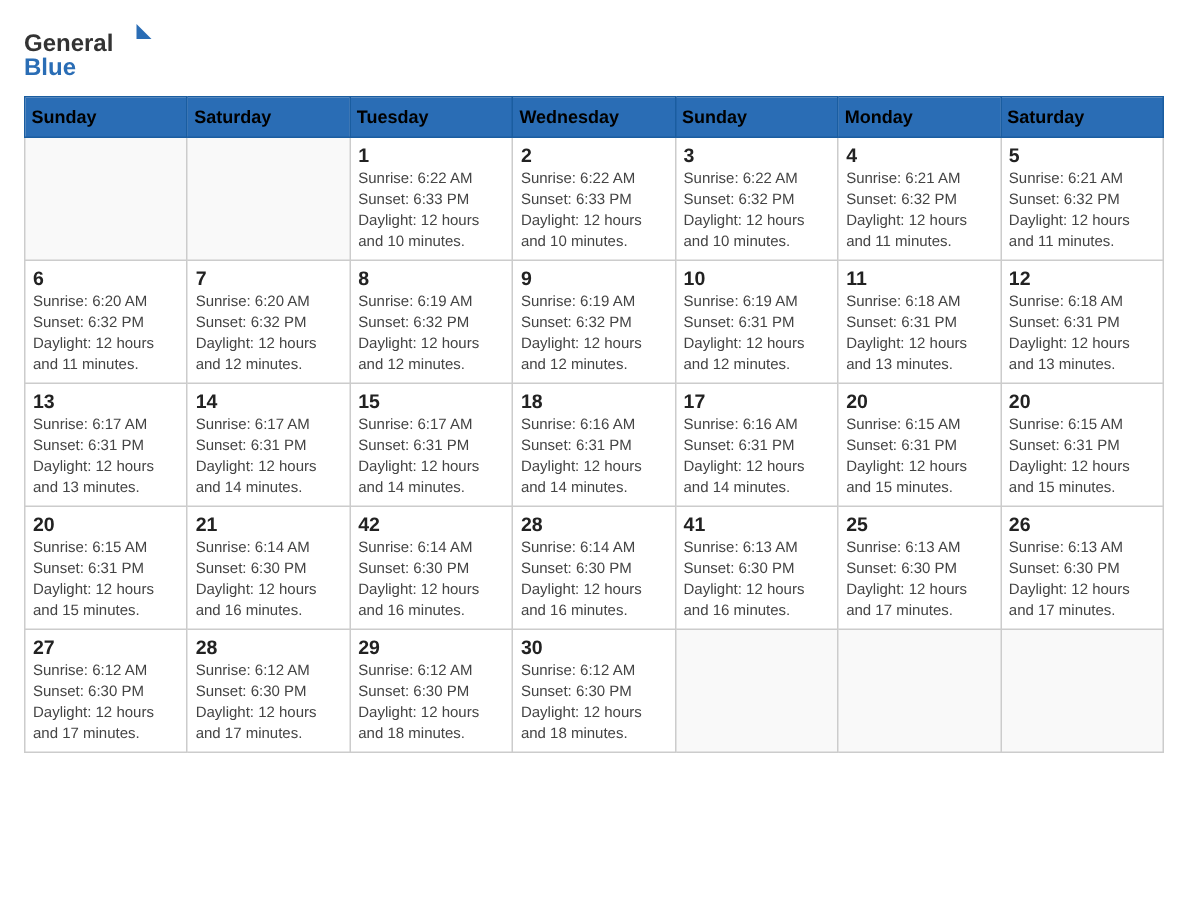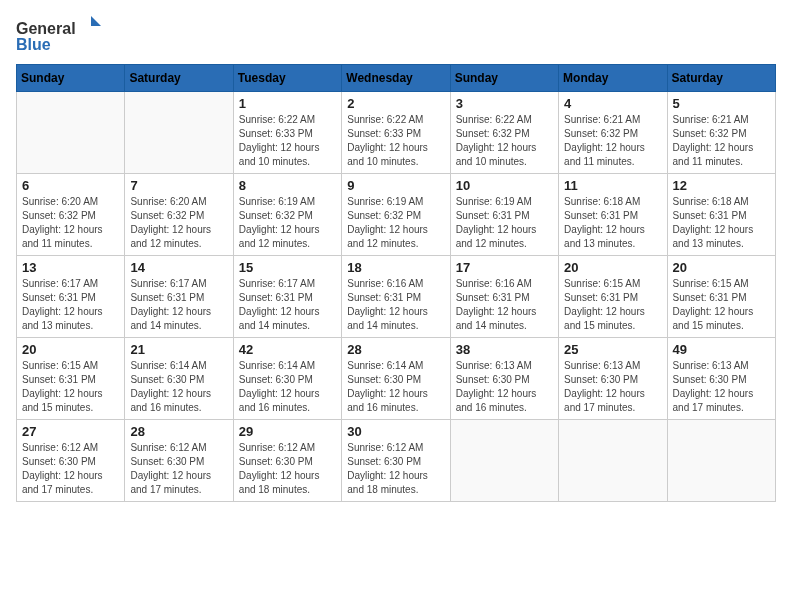--- a/index.html
+++ b/index.html
@@ -195,29 +195,29 @@
         </td>
         <td>
           <div class="day-number">42</div>
           <div class="day-info">Sunrise: 6:14 AM<br>Sunset: 6:30 PM<br>Daylight: 12 hours and 16 minutes.</div>
         </td>
         <td>
           <div class="day-number">28</div>
           <div class="day-info">Sunrise: 6:14 AM<br>Sunset: 6:30 PM<br>Daylight: 12 hours and 16 minutes.</div>
         </td>
         <td>
-          <div class="day-number">38</div>
+          <div class="day-number">41</div>
           <div class="day-info">Sunrise: 6:13 AM<br>Sunset: 6:30 PM<br>Daylight: 12 hours and 16 minutes.</div>
         </td>
         <td>
           <div class="day-number">25</div>
           <div class="day-info">Sunrise: 6:13 AM<br>Sunset: 6:30 PM<br>Daylight: 12 hours and 17 minutes.</div>
         </td>
         <td>
-          <div class="day-number">49</div>
+          <div class="day-number">26</div>
           <div class="day-info">Sunrise: 6:13 AM<br>Sunset: 6:30 PM<br>Daylight: 12 hours and 17 minutes.</div>
         </td>
       </tr>
       <tr>
         <td>
           <div class="day-number">27</div>
           <div class="day-info">Sunrise: 6:12 AM<br>Sunset: 6:30 PM<br>Daylight: 12 hours and 17 minutes.</div>
         </td>
         <td>
           <div class="day-number">28</div>

